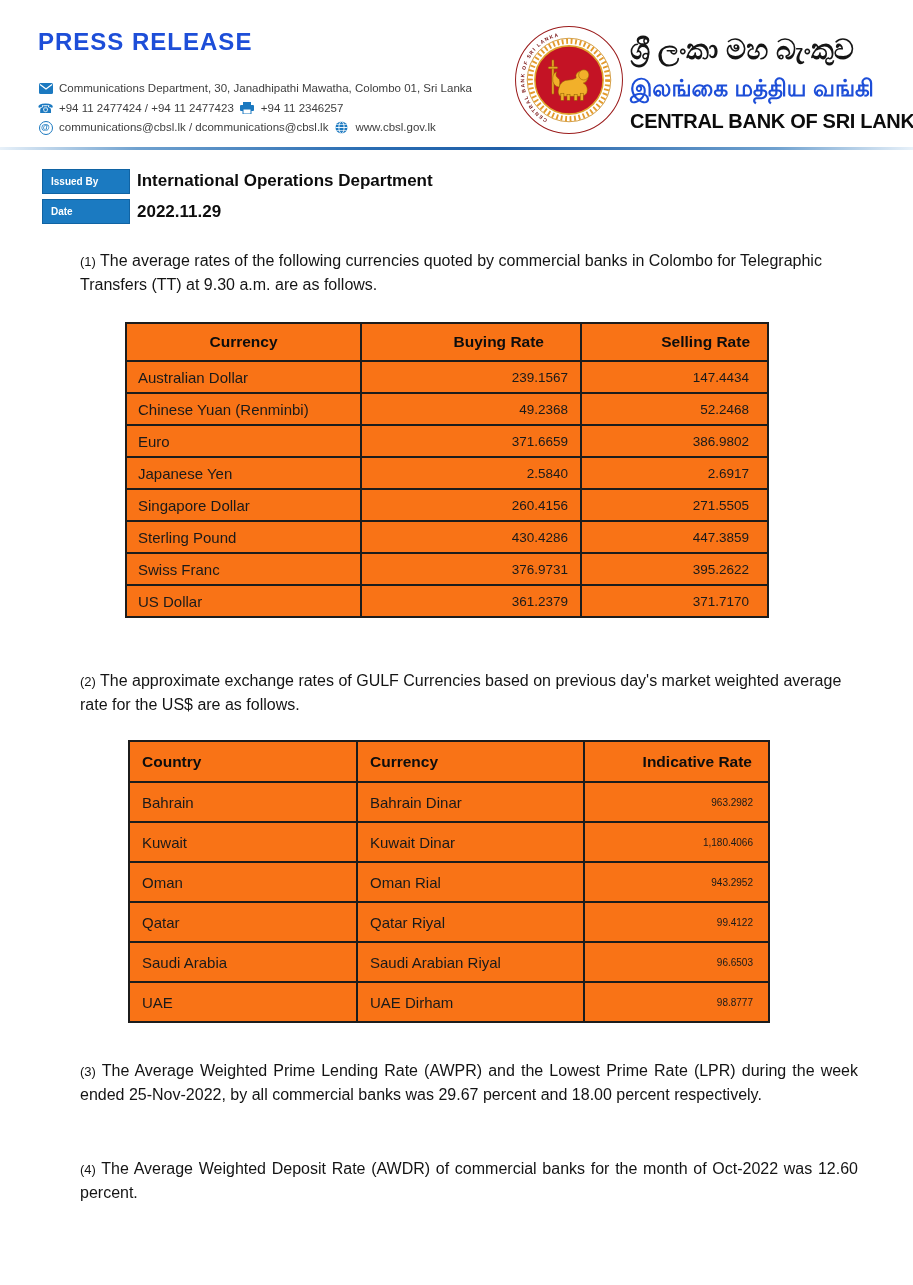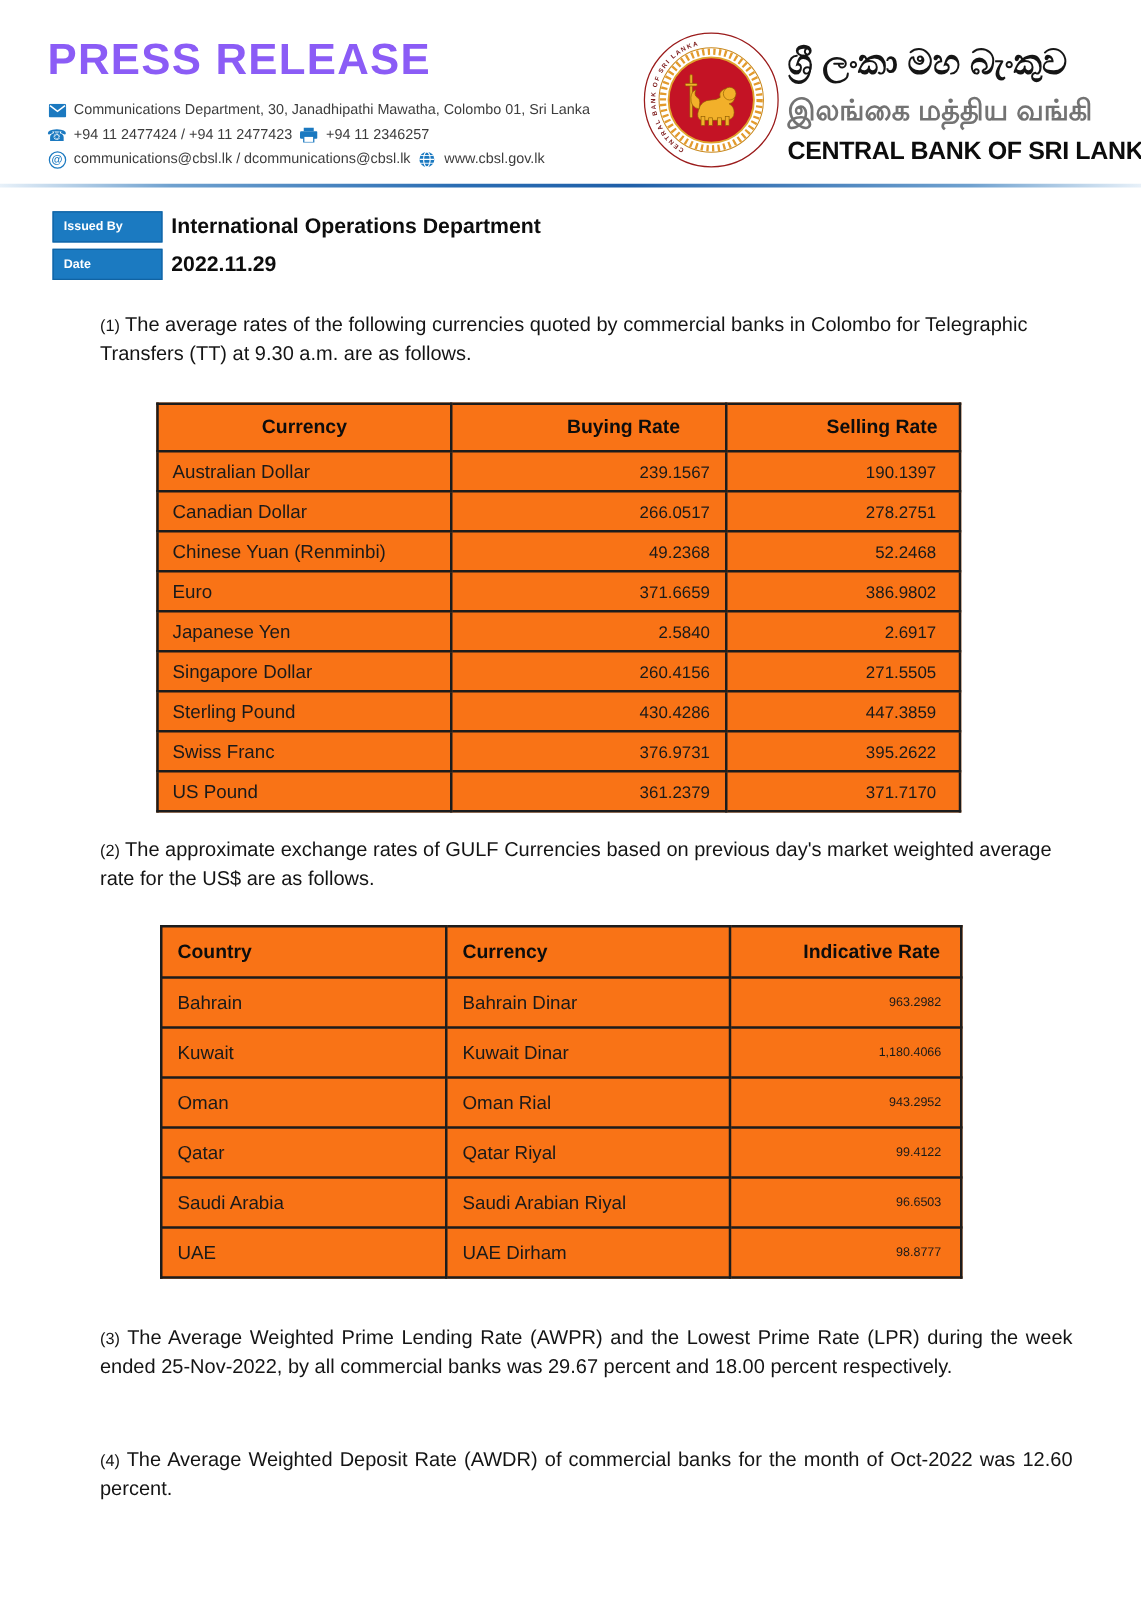--- a/index.html
+++ b/index.html
@@ -7,41 +7,41 @@
     position:relative;
     width:913px;height:1285px;
     background:#ffffff;
     font-family:"Liberation Sans", sans-serif;
     color:#1a1a1a;
     overflow:hidden;
   }
   
   .press-title{
     position:absolute;left:38px;top:28px;
-    font-size:35px;font-weight:800;letter-spacing:1px;
-    color:#8b5cf6;
+    font-size:24px;font-weight:800;letter-spacing:1px;
+    color:#1d4ed8;
   }
   .contact{
     position:absolute;left:38px;top:79px;
     font-size:11.5px;color:#3d3d3d;line-height:19.5px;
     white-space:nowrap;
   }
   .contact .row{display:flex;align-items:center;gap:6px;}
   .cicon{display:inline-flex;align-items:center;justify-content:center;width:15px;height:14px;color:#1b79c0;flex:0 0 auto;}
   .cicon svg{display:block;}
   .phone-glyph{font-size:13px;line-height:13px;color:#1b79c0;}
   .at-glyph{
     width:12px;height:12px;border:1.5px solid #1b79c0;border-radius:50%;
     font-size:9px;font-weight:bold;color:#1b79c0;
     display:inline-flex;align-items:center;justify-content:center;
   }
   .logo{position:absolute;left:514px;top:25px;width:110px;height:110px;}
   .bank-names{position:absolute;left:630px;top:30px;width:270px;}
   .bank-sinhala{font-size:28px;font-weight:bold;color:#151515;line-height:40px;white-space:nowrap;}
-  .bank-tamil{font-size:23px;font-weight:bold;color:#737373;line-height:37px;white-space:nowrap;}
+  .bank-tamil{font-size:23px;font-weight:bold;color:#1d4ed8;line-height:37px;white-space:nowrap;}
   .bank-english{font-size:20px;font-weight:800;color:#0c0c0c;letter-spacing:-0.3px;line-height:28px;white-space:nowrap;}
   .blue-line{
     position:absolute;left:0;top:147px;width:913px;height:3px;
     background:linear-gradient(90deg,#e8f1f9 0%,#6fa1cf 15%,#2a6db3 40%,#1f5fa8 55%,#6fa1cf 85%,#e8f1f9 100%);
   }
   
   .badge{
     position:absolute;left:42px;width:88px;height:25px;
     background:#1b7ac1;border:1px solid #1063a3;box-sizing:border-box;
     color:#ffffff;font-size:10px;font-weight:bold;
@@ -189,26 +189,21 @@
       <tr>
         <th>Currency</th>
         <th>Buying Rate</th>
         <th>Selling Rate</th>
       </tr>
     </thead>
     <tbody>
         <tr>
           <td>Australian Dollar</td>
           <td>239.1567</td>
-          <td>190.1397</td>
-        </tr>
-        <tr>
-          <td>Canadian Dollar</td>
-          <td>266.0517</td>
-          <td>278.2751</td>
+          <td>147.4434</td>
         </tr>
         <tr>
           <td>Chinese Yuan (Renminbi)</td>
           <td>49.2368</td>
           <td>52.2468</td>
         </tr>
         <tr>
           <td>Euro</td>
           <td>371.6659</td>
           <td>386.9802</td>
@@ -227,21 +222,21 @@
           <td>Sterling Pound</td>
           <td>430.4286</td>
           <td>447.3859</td>
         </tr>
         <tr>
           <td>Swiss Franc</td>
           <td>376.9731</td>
           <td>395.2622</td>
         </tr>
         <tr>
-          <td>US Pound</td>
+          <td>US Dollar</td>
           <td>361.2379</td>
           <td>371.7170</td>
         </tr>
       </tbody>
   </table>
 
   <p class="para" style="top:670px;"><span class="pnum">(2)</span> <span>The approximate exchange rates of GULF Currencies based on previous day's market weighted average rate for the US$ are as follows.</span></p>
 
   <table class="tbl t2">
     <colgroup>

